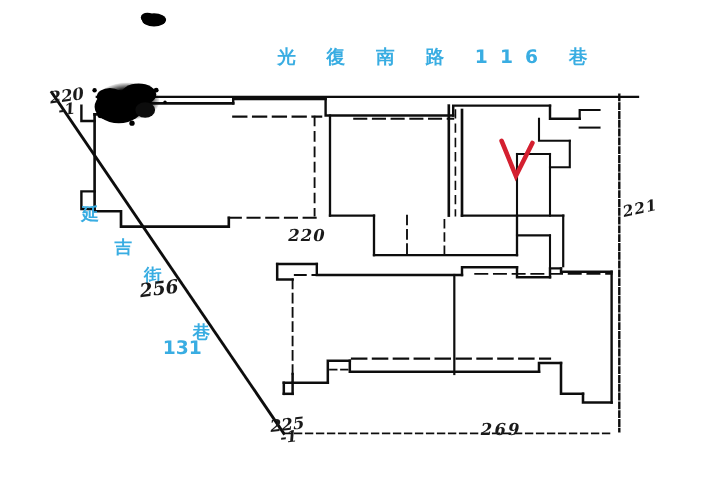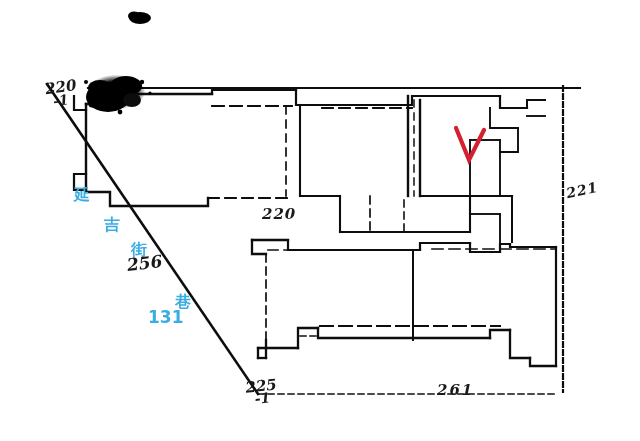--- a/index.html
+++ b/index.html
@@ -238,37 +238,38 @@
     <g>
       <ellipse cx="140" cy="18" rx="11" ry="6" fill="#000"></ellipse>
       <ellipse cx="134" cy="16" rx="6" ry="4.5" fill="#000"></ellipse>
     </g>
   </svg>
 
   <svg id="red-check" viewBox="0 0 36 42">
     <path d="M 4 4 L 17 36 L 32 6" fill="none" stroke="#d42030" stroke-width="4.2" stroke-linecap="round" stroke-linejoin="miter"></path>
   </svg>
 
+  <div class="street-label" id="road-title">光 復 南 路 116 巷</div>
 
   <div class="street-label vlabel" id="lane-yanji-1">延</div>
   <div class="street-label vlabel" id="lane-yanji-2">吉</div>
   <div class="street-label vlabel" id="lane-yanji-3">街</div>
   <div class="street-label" id="lane-number">131</div>
   <div class="street-label vlabel" id="lane-yanji-4">巷</div>
 
   <div class="hand" id="parcel-220-1">
     <span>220</span>
     <span class="sub">-1</span>
   </div>
 
   <div class="hand" id="parcel-220">220</div>
 
   <div class="hand" id="parcel-221">221</div>
 
-  <div class="hand" id="parcel-222">261</div>
+  <div class="hand" id="parcel-222">269</div>
 
   <div class="hand" id="parcel-225-1">
     <span>225</span>
     <span class="sub">-1</span>
   </div>
 
   <div class="hand" id="parcel-256">256</div>
 
 </div>
 

